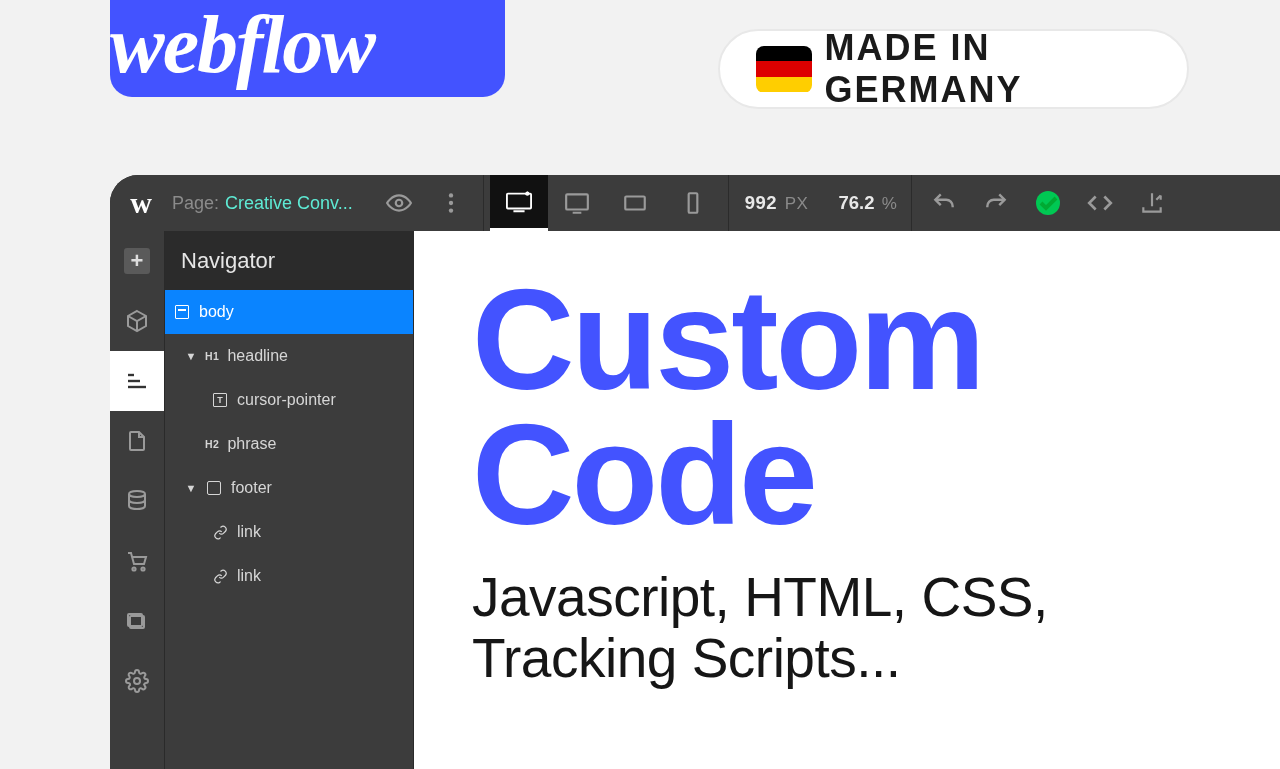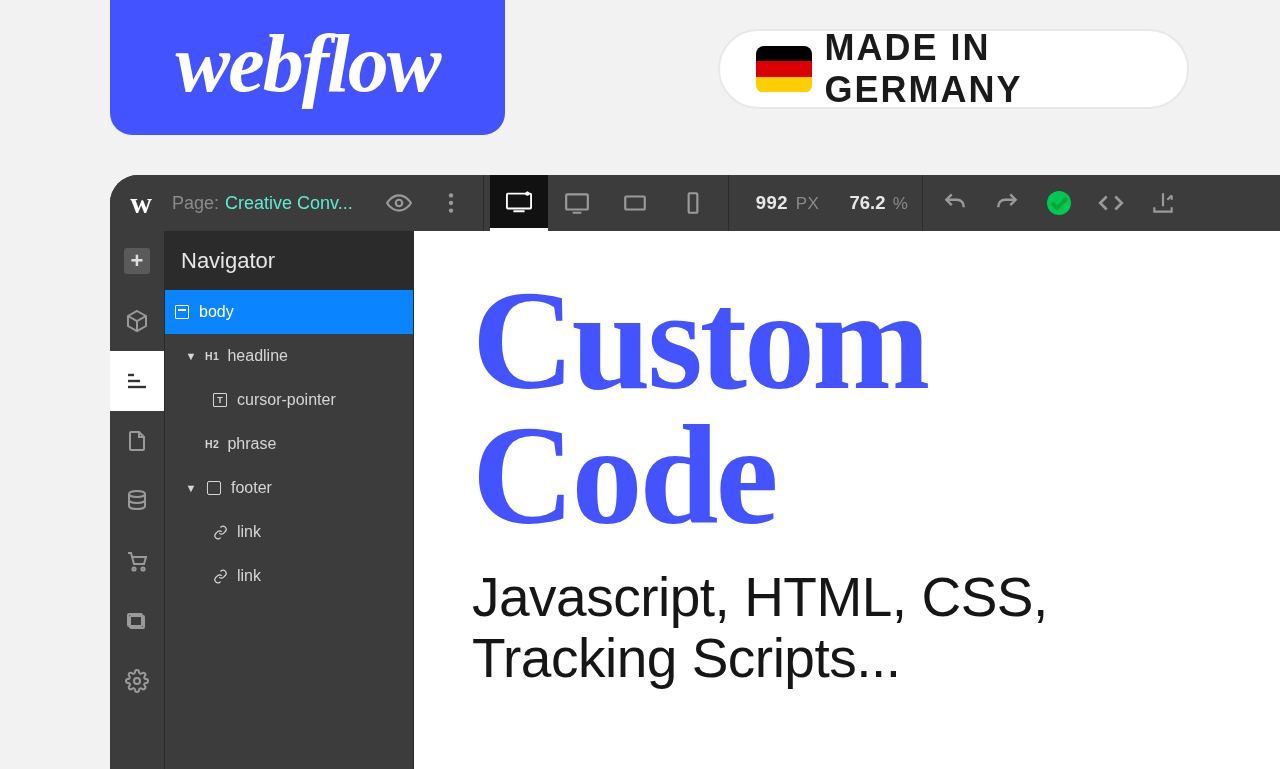--- a/index.html
+++ b/index.html
@@ -11,26 +11,26 @@
     overflow: hidden;
     position: relative;
   }
 
   
   .webflow-badge {
     position: absolute;
     left: 110px;
     top: 0;
     width: 395px;
-    height: 135px;
+    height: 97px;
     background: #4353ff;
     border-radius: 0 0 22px 22px;
     display: flex;
     align-items: center;
-    justify-content: center;
+    justify-content: flex-start;
   }
   .webflow-badge span {
     font-family: "Brush Script MT", cursive;
     font-weight: 700;
     font-style: italic;
     color: #fff;
     font-size: 82px;
     letter-spacing: -2px;
     transform: translateY(-4px);
   }
@@ -108,21 +108,21 @@
   .tb-btn {
     width:52px; height:56px;
     display:flex; align-items:center; justify-content:center;
     color:#9a9a9a;
     position:relative;
   }
   .tb-btn.active { background:#111; color:#fff; }
   .tb-btn svg { width:26px; height:26px; }
   .device-btn { width:58px; }
   .device-btn.active { border-bottom: 3px solid #fff; }
-  .wpx { margin-left:21px; color:#e8e8e8; font-weight:600; font-size:18.5px; letter-spacing:0.5px; }
+  .wpx { margin-left:10px; color:#e8e8e8; font-weight:600; font-size:18.5px; letter-spacing:0.5px; }
   .wpx .unit { color:#8a8a8a; font-weight:500; font-size:17px; margin-left:2px; }
   .zoom { margin-left:30px; color:#e8e8e8; font-weight:600; font-size:18.5px; }
   .zoom .unit { color:#8a8a8a; font-weight:500; font-size:17px; margin-left:2px; }
   .sep { width:1px; height:56px; background:#2b2b2b; margin: 0 6px; }
 
   .check-badge {
     width:24px; height:24px; border-radius:50%; background:#00c853;
     display:flex; align-items:center; justify-content:center;
     color:#111; font-weight:900;
   }
@@ -180,21 +180,21 @@
   .page-ico::before{content:"";position:absolute;left:2px;right:2px;top:3px;height:1.5px;background:currentColor;}
   .t-ico { width:14px; height:14px; border:1.5px solid currentColor; border-radius:1px; display:flex; align-items:center; justify-content:center; font-size:9px; font-weight:700; }
 
   
   .canvas {
     flex:1;
     background:#ffffff;
     padding: 42px 0 0 58px;
   }
   .promo-heading {
-    font-family: Liberation Serif, serif;
+    font-family: Liberation Sans, sans-serif;
     font-weight: 900;
     font-size: 142px;
     line-height: 0.95;
     letter-spacing: -3px;
     color:#4353ff;
   }
   .promo-sub {
     margin-top: 24px;
     font-family: Arial, sans-serif;
     font-weight: 400;

